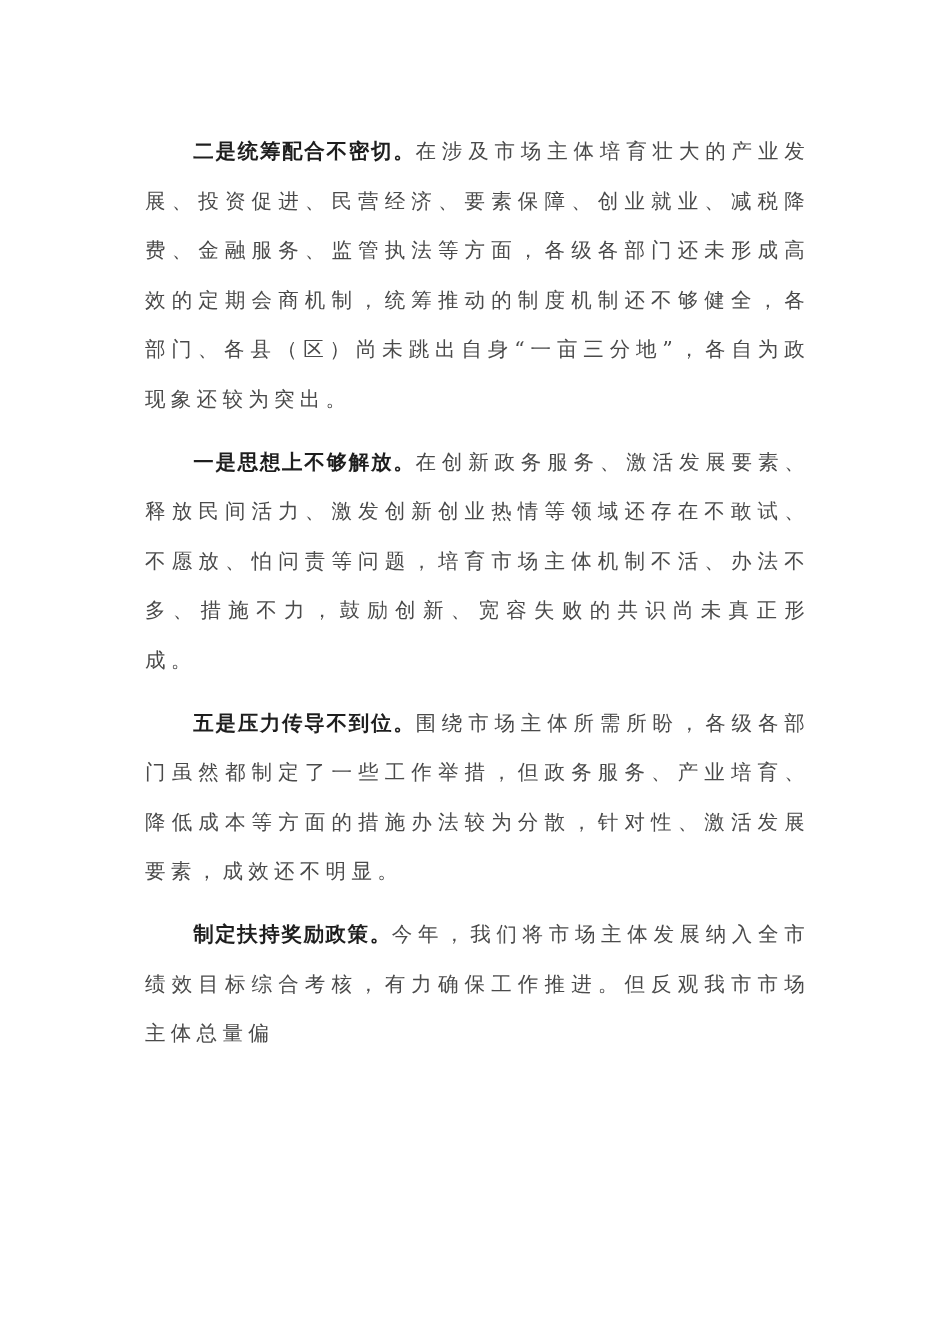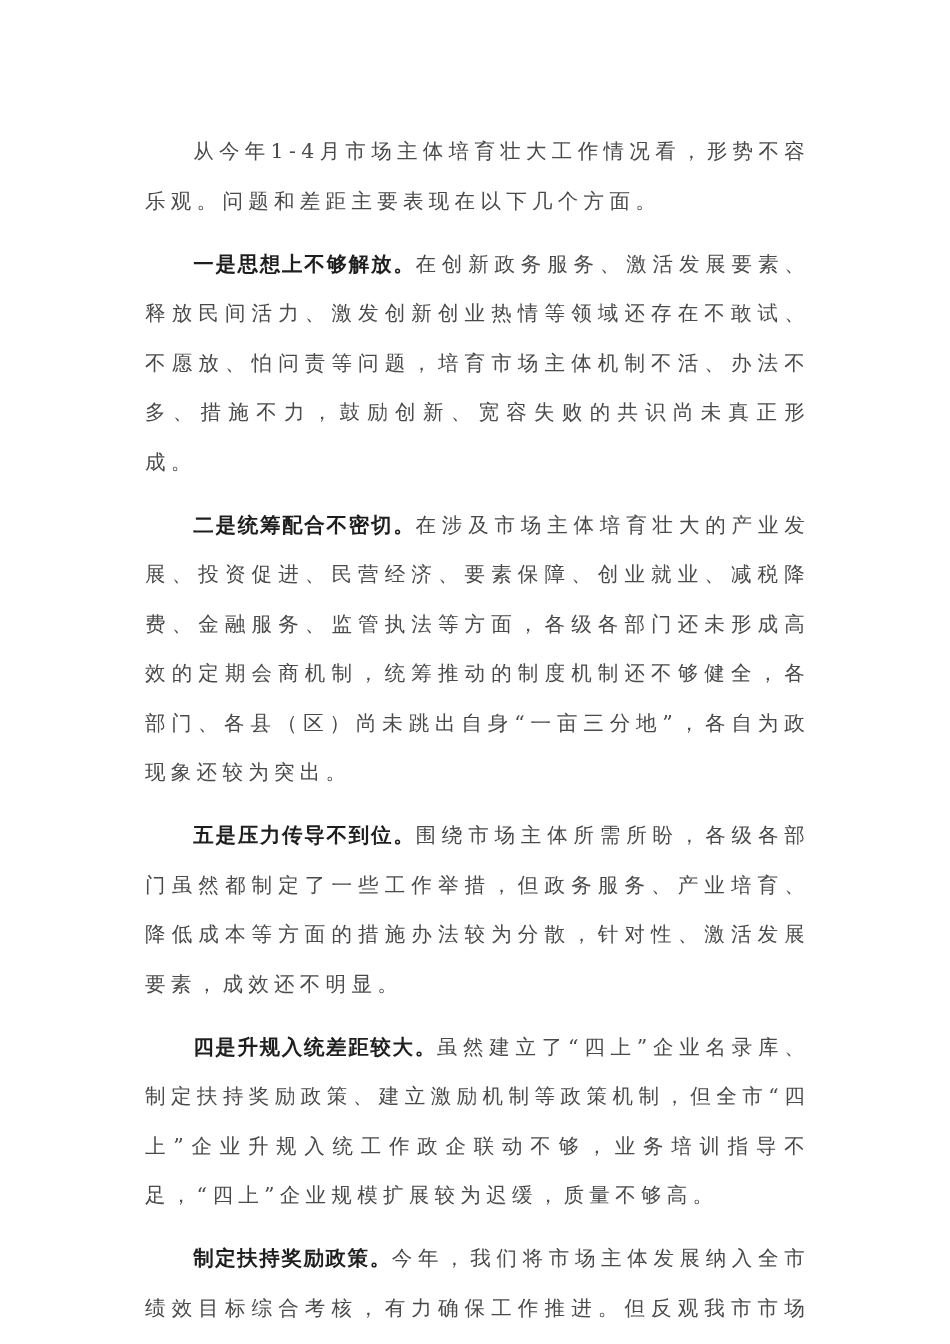--- a/index.html
+++ b/index.html
@@ -26,30 +26,24 @@
     color: #1e1e1e;
     letter-spacing: 1.2px;
   }
   .body-text { }
 </style>
 </head>
 <body>
 
 <div class="page">
   <p class="para">
-    <span class="lead"></span><span class="body-text">从今年1-4月市场主体培育壮大工作情况看，形势不容乐观。问题和差距主要表现在以下几个方面。</span>
+    <span class="lead">二是统筹配合不密切。</span><span class="body-text">在涉及市场主体培育壮大的产业发展、投资促进、民营经济、要素保障、创业就业、减税降费、金融服务、监管执法等方面，各级各部门还未形成高效的定期会商机制，统筹推动的制度机制还不够健全，各部门、各县（区）尚未跳出自身“一亩三分地”，各自为政现象还较为突出。</span>
   </p>
   <p class="para">
     <span class="lead">一是思想上不够解放。</span><span class="body-text">在创新政务服务、激活发展要素、释放民间活力、激发创新创业热情等领域还存在不敢试、不愿放、怕问责等问题，培育市场主体机制不活、办法不多、措施不力，鼓励创新、宽容失败的共识尚未真正形成。</span>
   </p>
   <p class="para">
-    <span class="lead">二是统筹配合不密切。</span><span class="body-text">在涉及市场主体培育壮大的产业发展、投资促进、民营经济、要素保障、创业就业、减税降费、金融服务、监管执法等方面，各级各部门还未形成高效的定期会商机制，统筹推动的制度机制还不够健全，各部门、各县（区）尚未跳出自身“一亩三分地”，各自为政现象还较为突出。</span>
-  </p>
-  <p class="para">
     <span class="lead">五是压力传导不到位。</span><span class="body-text">围绕市场主体所需所盼，各级各部门虽然都制定了一些工作举措，但政务服务、产业培育、降低成本等方面的措施办法较为分散，针对性、激活发展要素，成效还不明显。</span>
-  </p>
-  <p class="para">
-    <span class="lead">四是升规入统差距较大。</span><span class="body-text">虽然建立了“四上”企业名录库、制定扶持奖励政策、建立激励机制等政策机制，但全市“四上”企业升规入统工作政企联动不够，业务培训指导不足，“四上”企业规模扩展较为迟缓，质量不够高。</span>
   </p>
   <p class="para">
     <span class="lead">制定扶持奖励政策。</span><span class="body-text">今年，我们将市场主体发展纳入全市绩效目标综合考核，有力确保工作推进。但反观我市市场主体总量偏</span>
   </p>
 </div>
 
 </body></html>

